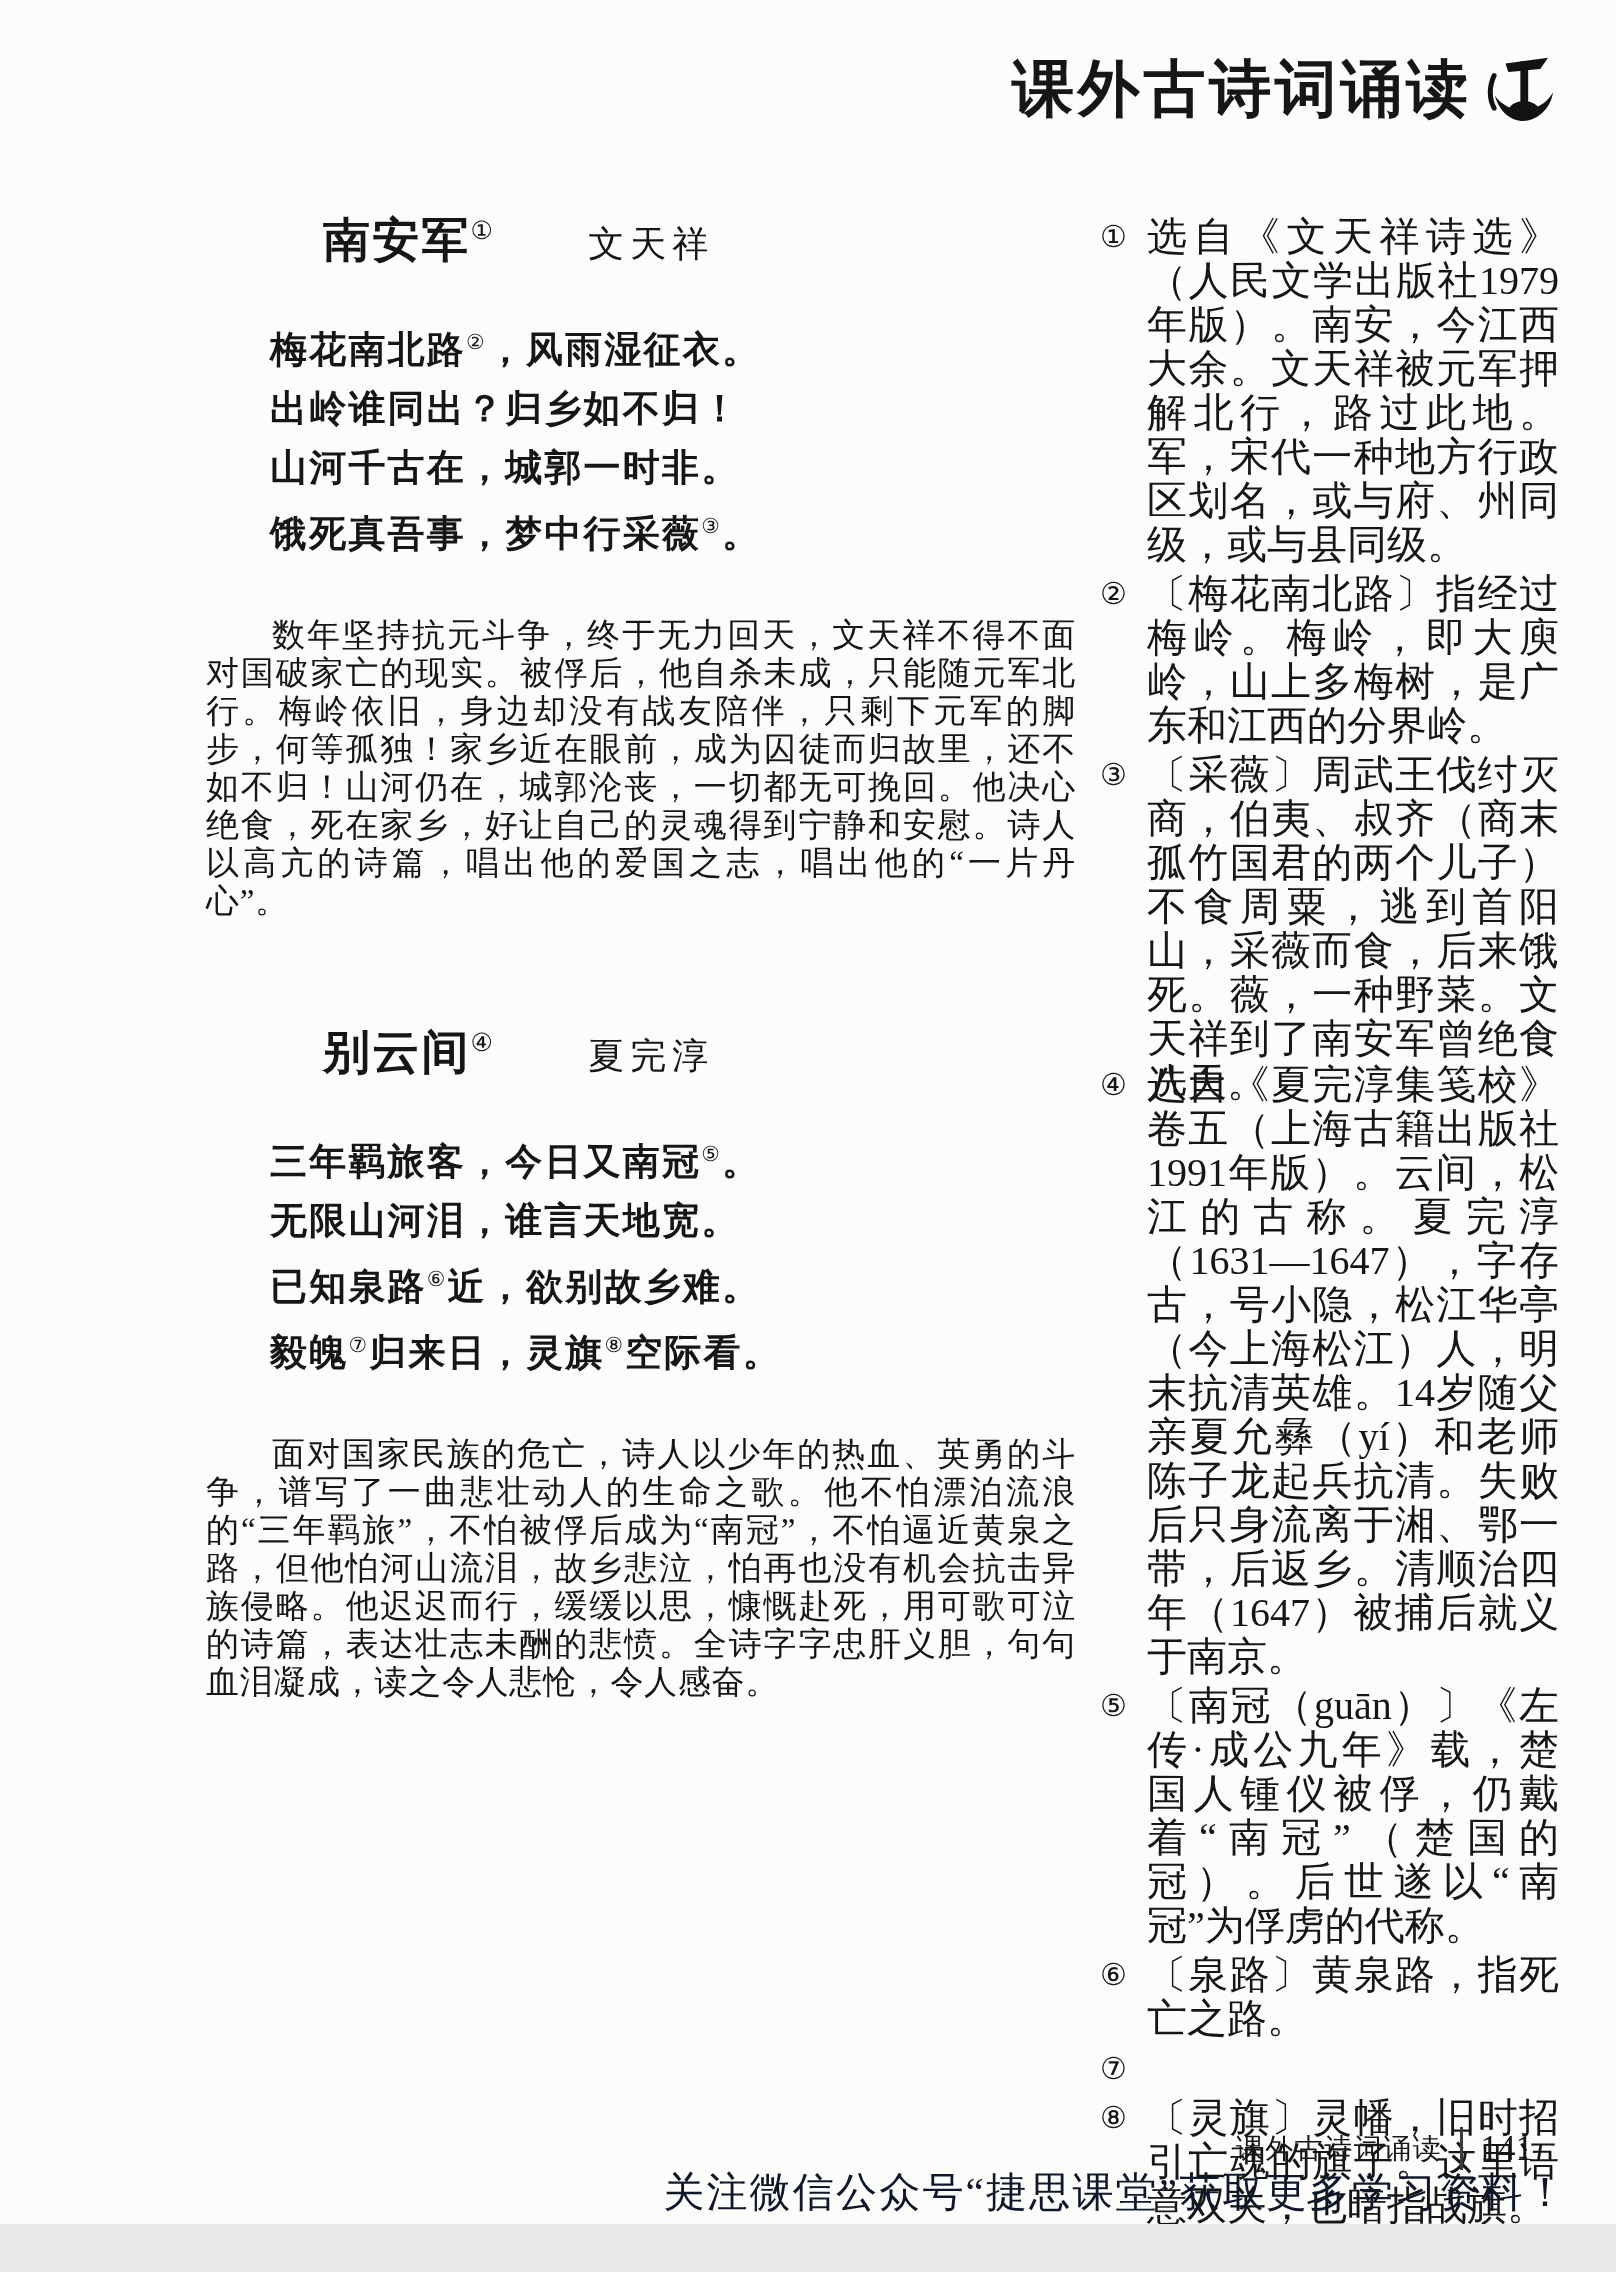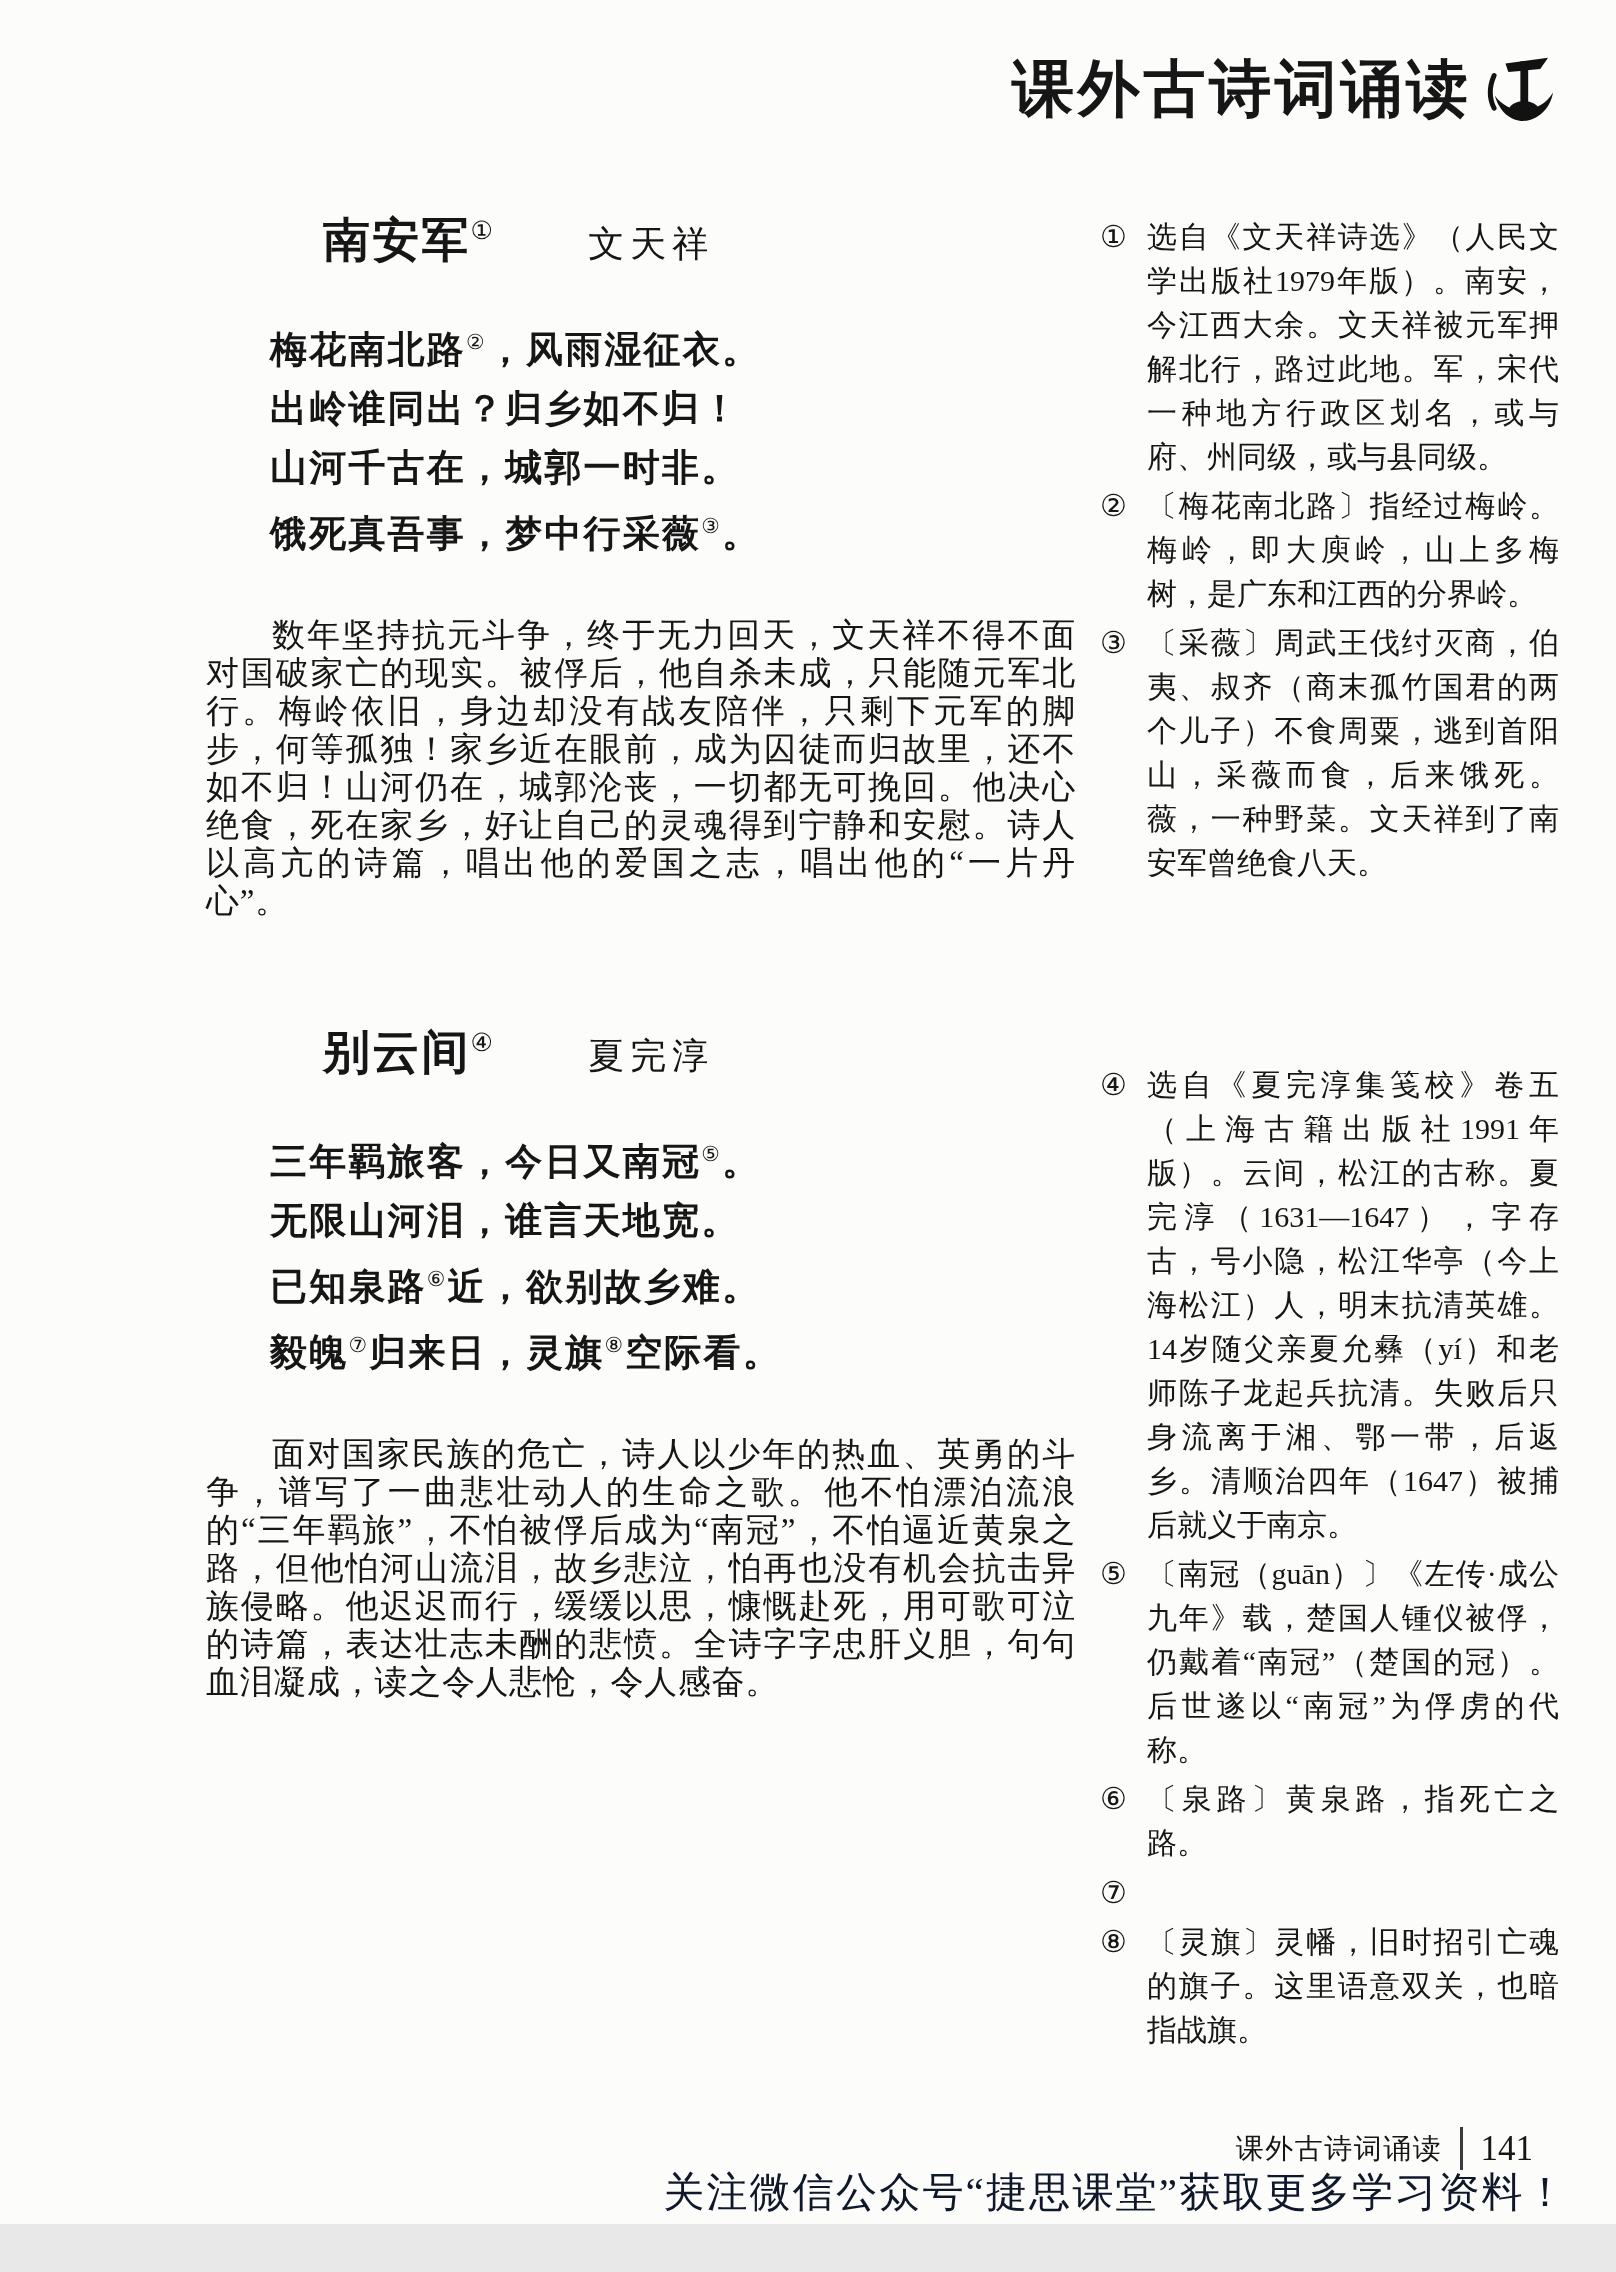--- a/index.html
+++ b/index.html
@@ -28,21 +28,21 @@
     margin:52px 0 0 0;font-size:33px;line-height:38px;
     text-align:justify;text-indent:2em;letter-spacing:0.7px;
   }
 
   
   .annot-col{position:absolute;left:1100px;width:459px;}
   .annot-col.group-a{top:215px;}
   .annot-col.group-b{top:1063px;}
   .annot{display:flex;margin-bottom:5.2px;}
   .annot-marker{flex:0 0 47px;font-size:30px;line-height:44px;}
-  .annot-text{flex:1;font-size:30px;line-height:44px;text-align:justify;letter-spacing:0px;}
+  .annot-text{flex:1;font-size:40px;line-height:44px;text-align:justify;letter-spacing:0px;}
 
   
   .footer{position:absolute;top:2127px;right:83px;display:flex;align-items:center;gap:18px;}
   .footer-section{font-size:28px;letter-spacing:1.5px;}
   .footer-divider{width:2.2px;height:43px;background:#3a3a3a;}
   .footer-page{font-size:35px;}
 
   
   .watermark{
     position:absolute;top:2165px;left:47px;width:1521px;text-align:right;

